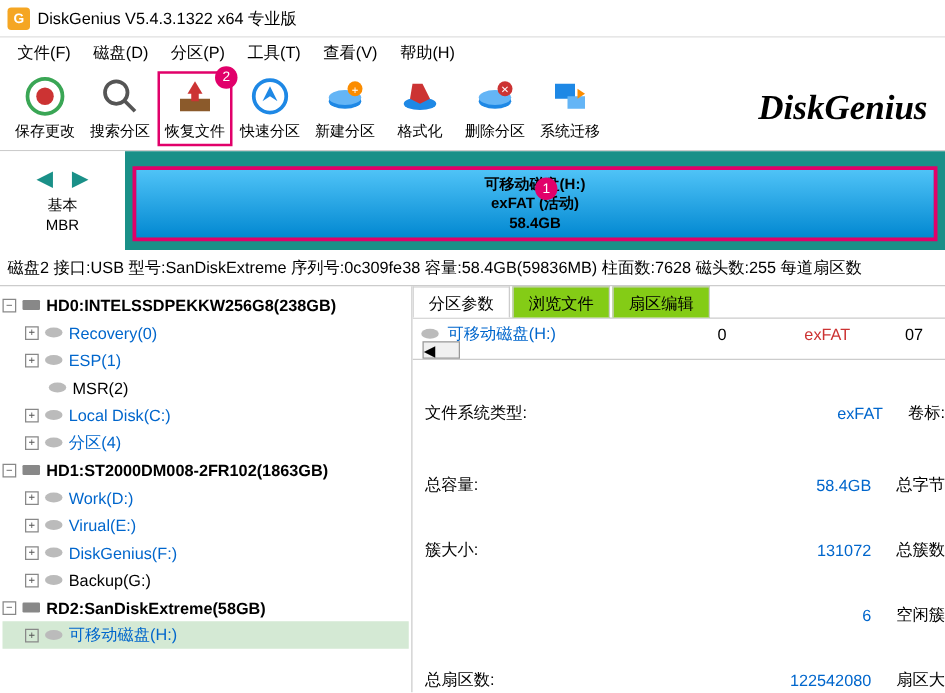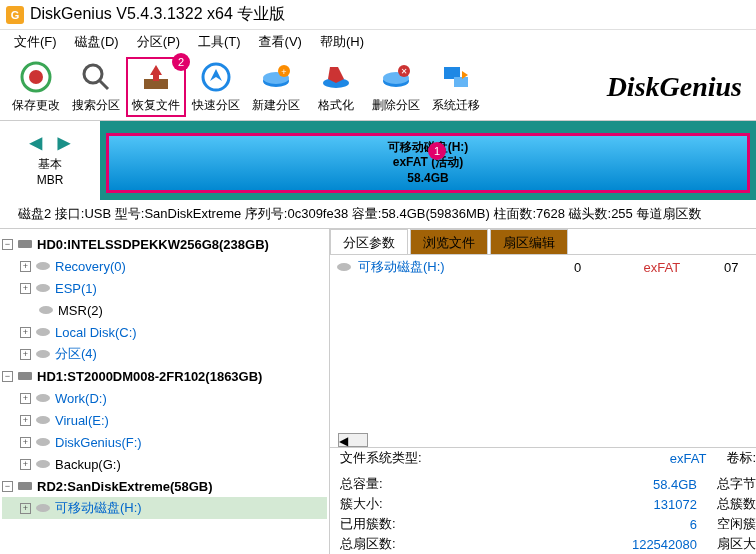--- a/index.html
+++ b/index.html
@@ -1,20 +1,20 @@
 <!DOCTYPE html>
 <html><head>
 <meta charset="utf-8">
 <style>
 * { margin: 0; padding: 0; box-sizing: border-box; font-family: "Microsoft YaHei", Arial, sans-serif; }
 body { background: #fff; width: 756px; height: 554px; overflow: hidden; font-size: 12px; color: #000; }
 
 .titlebar { height: 30px; background: #fff; display: flex; align-items: center; padding: 0 6px; border-bottom: 1px solid #e0e0e0; }
 .titlebar .logo { width: 18px; height: 18px; background: #f5a623; border-radius: 3px; display: flex; align-items: center; justify-content: center; color: #fff; font-weight: bold; font-size: 11px; margin-right: 6px; }
-.titlebar .title { font-size: 16px; }
+.titlebar .title { font-size: 13px; }
 
 .menubar { height: 24px; display: flex; align-items: center; padding: 0 6px; gap: 2px; }
 .menubar .menu-item { padding: 2px 8px; font-size: 13px; cursor: default; }
 
 .toolbar { height: 66px; display: flex; align-items: center; padding: 4px 6px; gap: 0; position: relative; }
 .toolbar .tool-item { display: flex; flex-direction: column; align-items: center; justify-content: center; width: 60px; height: 60px; gap: 4px; cursor: default; position: relative; }
 .toolbar .tool-item.highlighted { border: 2px solid #e1006a; }
 .toolbar .tool-icon { width: 32px; height: 32px; }
 .toolbar .tool-label { font-size: 12px; }
 .toolbar .badge { position: absolute; top: -6px; right: -6px; width: 18px; height: 18px; background: #e1006a; border-radius: 50%; color: #fff; font-size: 11px; display: flex; align-items: center; justify-content: center; }
@@ -23,52 +23,52 @@
 .disk-strip { height: 80px; display: flex; border-top: 1px solid #ccc; }
 .disk-strip .left-panel { width: 100px; display: flex; flex-direction: column; align-items: center; justify-content: center; background: #fff; }
 .disk-strip .left-panel .arrows { display: flex; gap: 2px; margin-bottom: 4px; }
 .disk-strip .left-panel .arrow-btn { width: 26px; height: 20px; display: flex; align-items: center; justify-content: center; font-size: 16px; color: #1a9088; font-weight: bold; }
 .disk-strip .left-panel .caption { font-size: 12px; text-align: center; line-height: 1.3; }
 .disk-strip .partition-area { flex: 1; background: #1a9088; padding: 6px 6px 6px 6px; position: relative; }
 .disk-strip .partition-block { height: 60px; margin-top: 6px; background: linear-gradient(to bottom, #4fc3f7, #0288d1); border: 3px solid #e1006a; display: flex; align-items: center; justify-content: center; position: relative; }
 .disk-strip .partition-info { text-align: center; font-size: 12px; font-weight: bold; line-height: 1.3; }
 .disk-strip .badge-1 { position: absolute; left: 50%; top: 6px; width: 18px; height: 18px; background: #e1006a; border-radius: 50%; color: #fff; font-size: 11px; display: flex; align-items: center; justify-content: center; }
 
-.info-bar { height: 28px; display: flex; align-items: center; padding: 0 6px; font-size: 13px; gap: 6px; white-space: nowrap; overflow: hidden; margin-left: 12px; }
+.info-bar { height: 28px; display: flex; align-items: center; padding: 0 6px; font-size: 13px; gap: 6px; white-space: nowrap; overflow: hidden; }
 
 .main-area { display: flex; height: calc(554px - 30px - 24px - 66px - 80px - 28px); border-top: 1px solid #ccc; }
 .tree-panel { width: 330px; border-right: 1px solid #ccc; overflow: auto; padding: 4px 2px; }
 .tree-node { display: flex; align-items: center; gap: 4px; height: 22px; font-size: 13px; white-space: nowrap; }
 .tree-toggle { width: 11px; height: 11px; border: 1px solid #888; display: flex; align-items: center; justify-content: center; font-size: 9px; line-height: 1; color: #555; cursor: default; }
 .tree-spacer { width: 14px; }
 .tree-icon { width: 16px; height: 16px; display: flex; align-items: center; justify-content: center; }
 .tree-label { }
 .tree-label.bold { font-weight: bold; }
 .tree-label.link { color: #0066cc; }
 .tree-row-selected { background: #d4e9d4; }
 
 .right-panel { flex: 1; display: flex; flex-direction: column; overflow: hidden; }
 .tabs { display: flex; height: 26px; border-bottom: 1px solid #ccc; }
-.tabs .tab { padding: 4px 12px; font-size: 13px; border: 1px solid #ccc; border-bottom: none; margin-right: 2px; background: #a16207; cursor: default; }
+.tabs .tab { padding: 4px 12px; font-size: 13px; border: 1px solid #ccc; border-bottom: none; margin-right: 2px; background: #84cc16; cursor: default; }
 .tabs .tab.active { background: #fff; }
 
 .table-header { display: flex; height: 24px; border-bottom: 1px solid #ccc; background: #fff; }
 .table-header .th { padding: 4px 6px; border-right: 1px solid #e0e0e0; font-size: 13px; }
 .table-row { display: flex; height: 24px; align-items: center; }
 .table-row .td { padding: 2px 6px; font-size: 13px; }
 .col-label { width: 210px; }
 .col-seq { width: 80px; text-align: center; }
 .col-fs { width: 90px; text-align: center; }
 .col-flag { width: 50px; text-align: center; }
 
 .scroll-spacer { flex: 1; position: relative; }
 .scroll-thumb { position: absolute; bottom: 0; left: 8px; width: 30px; height: 14px; background: #f0f0f0; border: 1px solid #999; }
 
 .details { border-top: 1px solid #ccc; }
-.details-row { display: flex; height: 20px; align-items: center; font-size: 13px; }
+.details-row { display: flex; height: 20px; align-items: center; font-size: 13px; margin-top: 32px; }
 .details-row .label { width: 120px; padding-left: 10px; }
 .details-row .value { width: 100px; text-align: right; color: #0066cc; padding-right: 10px; }
 .details-row .extra { padding-left: 10px; }
 </style>
 </head>
 <body>
 
 <div class="titlebar">
   <div class="logo">G</div>
   <div class="title">DiskGenius V5.4.3.1322 x64 专业版</div>
@@ -333,21 +333,20 @@
           <div class="value">58.4GB</div>
           <div class="extra">总字节</div>
         </div>
       <div class="details-row">
           <div class="label">簇大小:</div>
           <div style="flex:1"></div>
           <div class="value">131072</div>
           <div class="extra">总簇数</div>
         </div>
       <div class="details-row">
-          <div class="label">已用簇数:</div>
           <div style="flex:1"></div>
           <div class="value">6</div>
           <div class="extra">空闲簇</div>
         </div>
       <div class="details-row">
           <div class="label">总扇区数:</div>
           <div style="flex:1"></div>
           <div class="value">122542080</div>
           <div class="extra">扇区大</div>
         </div>

